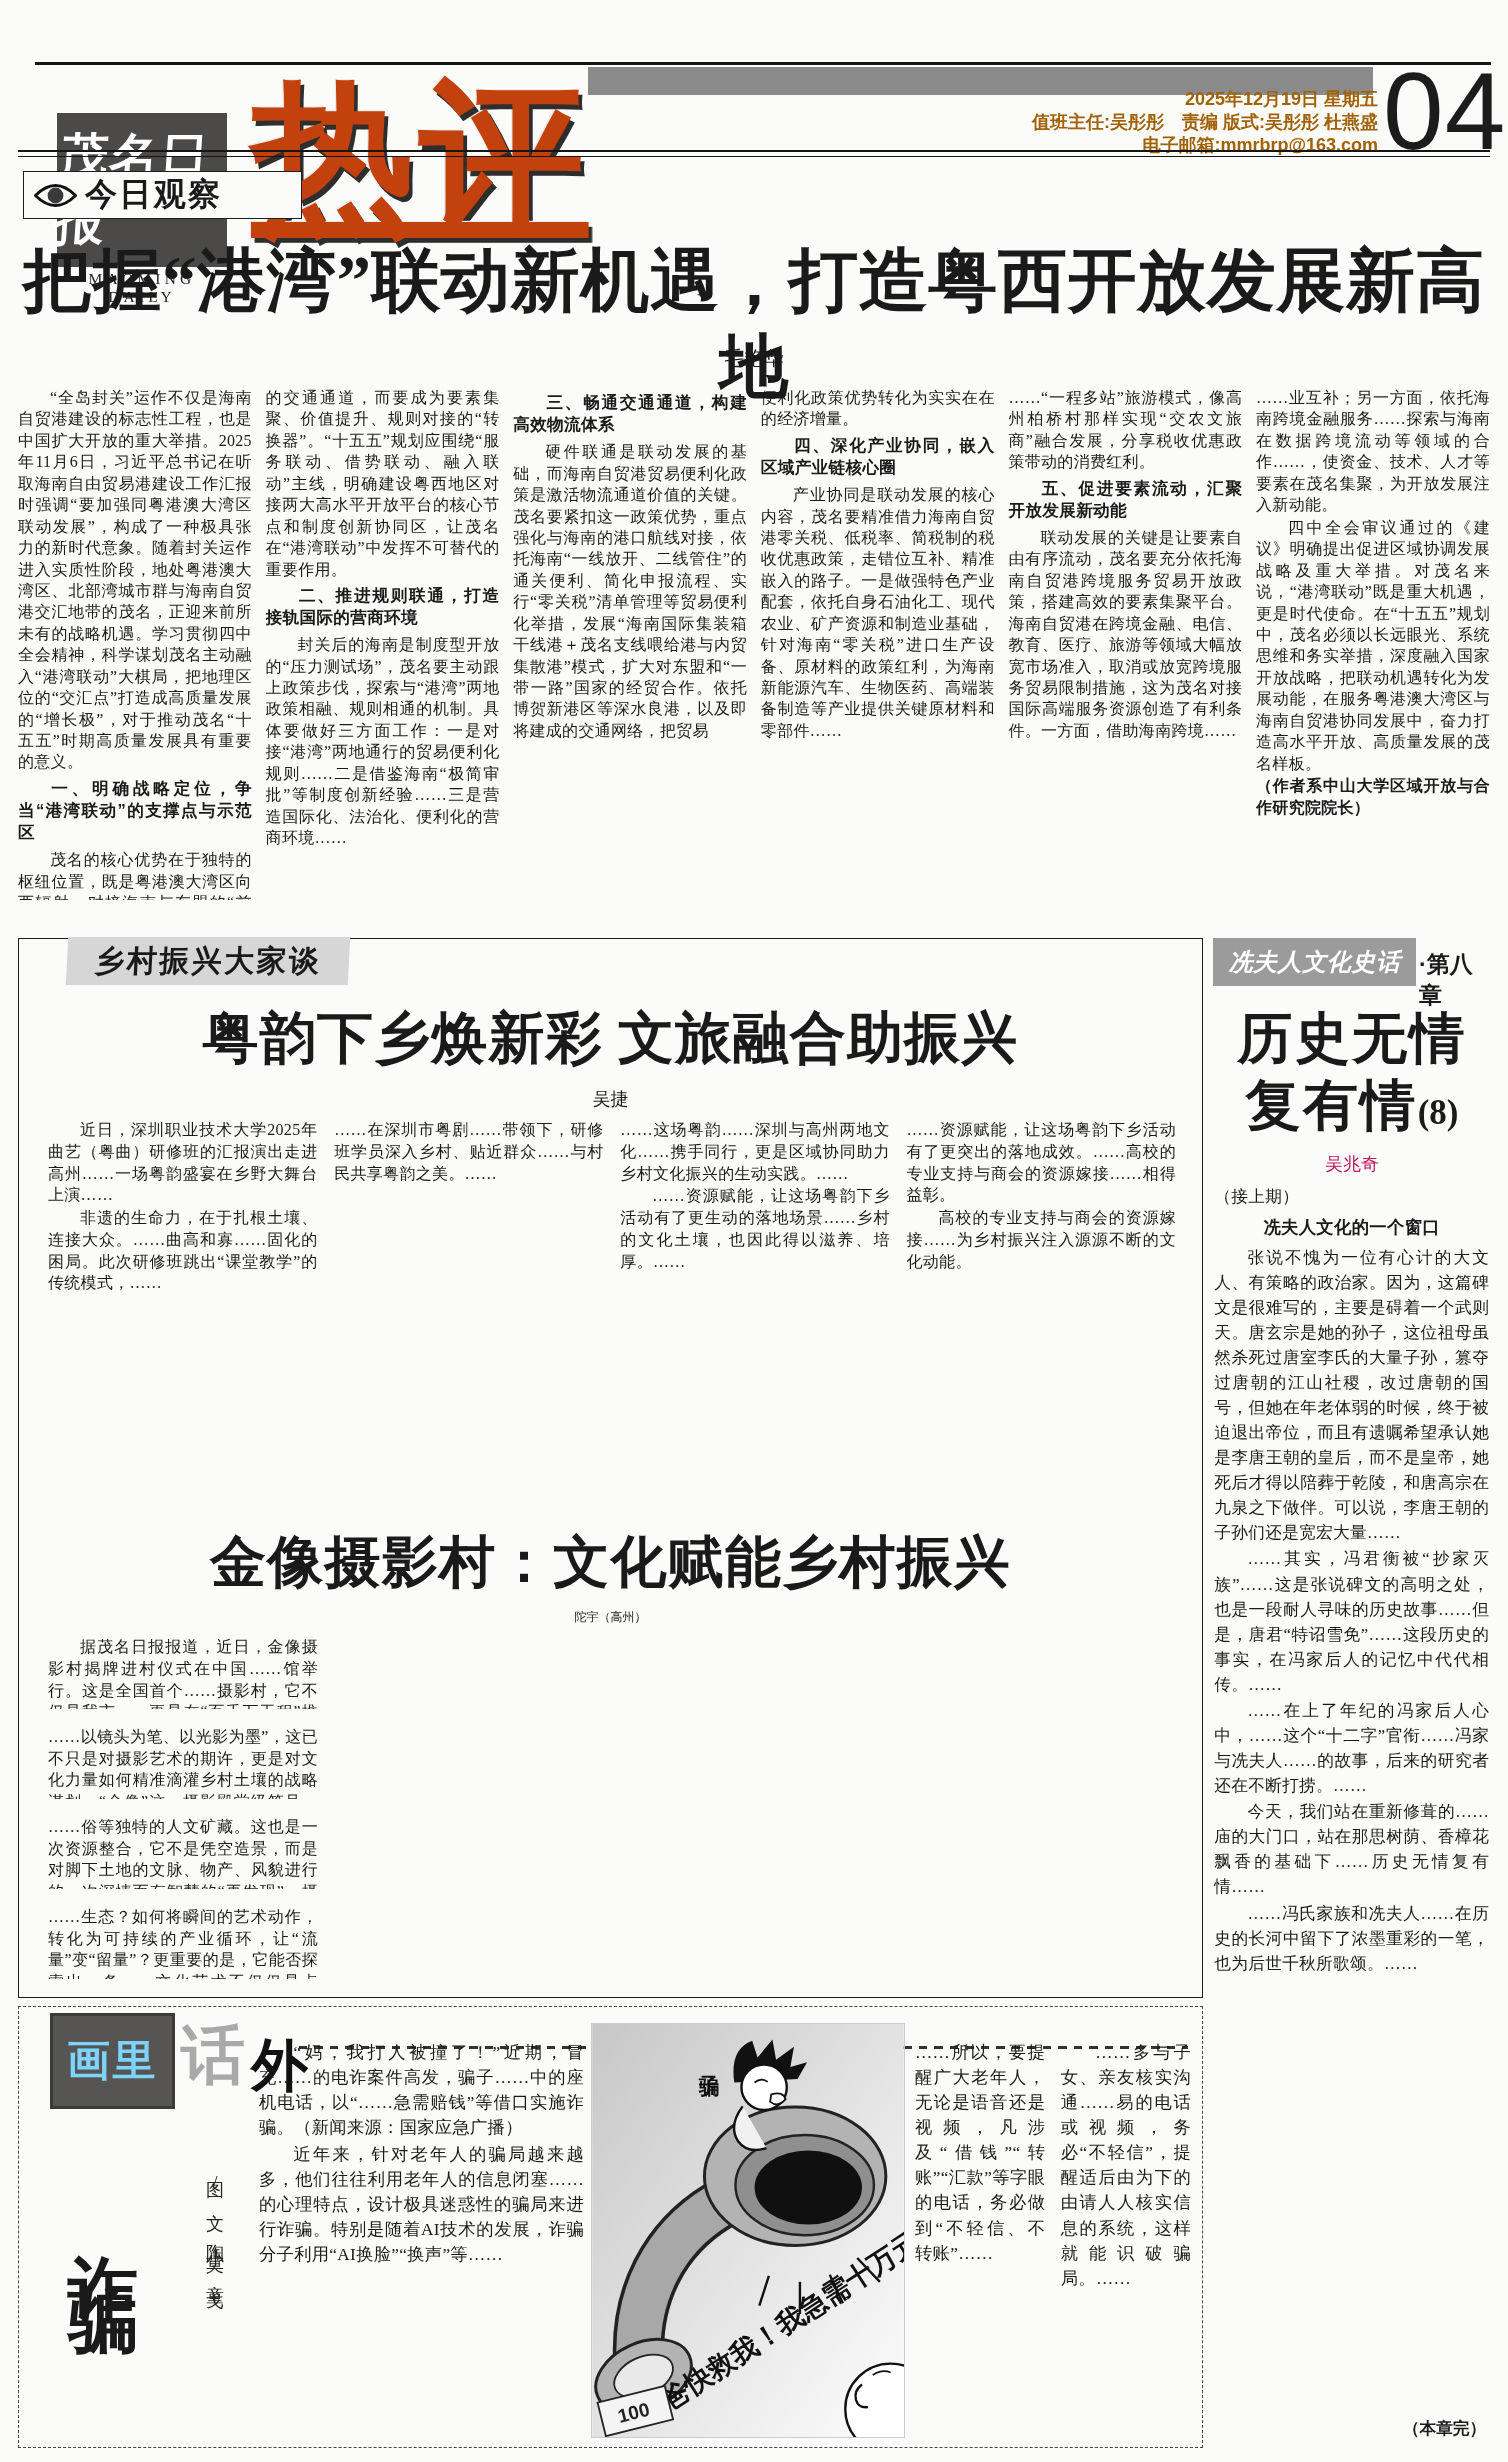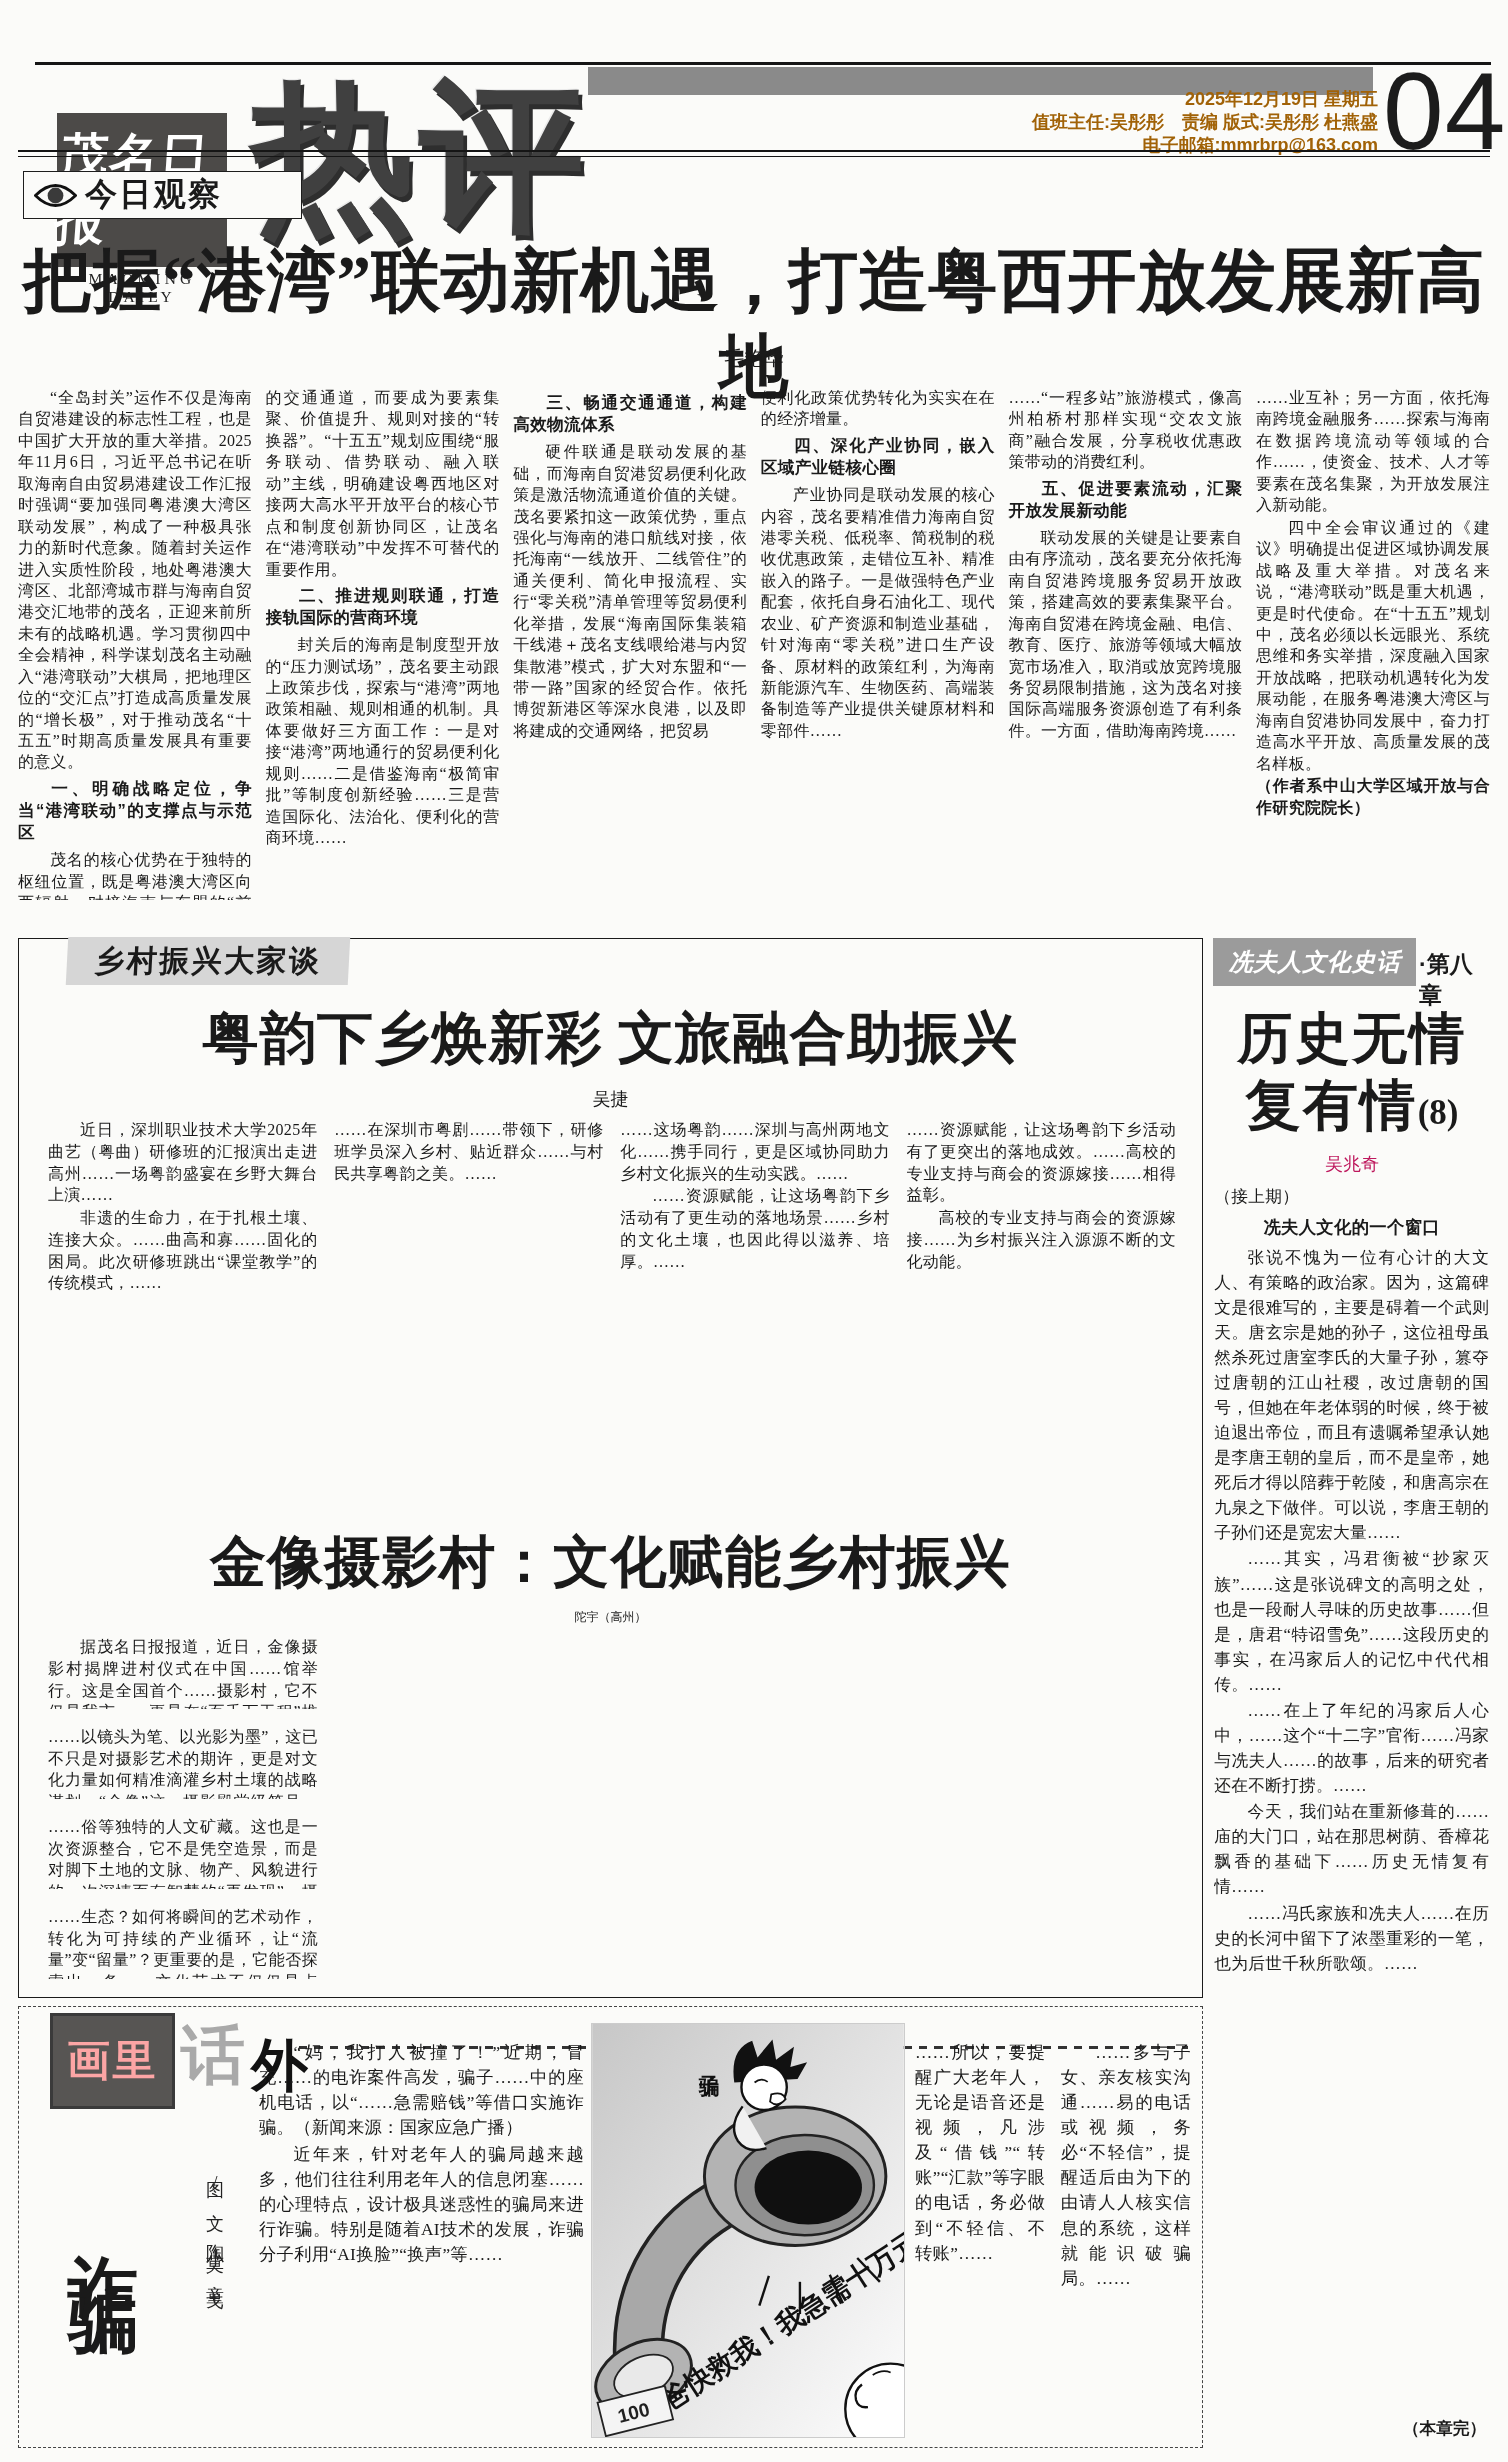--- a/index.html
+++ b/index.html
@@ -10,21 +10,21 @@
   
   .rule-top{left:35px;top:62px;width:1456px;height:3px;background:#151515;}
   .gray-bar{left:588px;top:67px;width:785px;height:27.5px;background:#8a8a8a;}
   .masthead-box{left:57px;top:113px;width:170px;height:154px;background:#4c4a48;
     display:flex;align-items:center;justify-content:center;}
   .masthead-box span{color:#fff;font-size:49px;font-weight:700;letter-spacing:1.2px;
     font-family:"Liberation Serif",serif;transform:skewX(-4deg);}
   .masthead-en{left:57px;top:270px;width:170px;text-align:center;font-size:15.5px;
     letter-spacing:4.2px;color:#222;font-family:"Liberation Serif",serif;}
   .section-title{left:251px;top:76px;font-size:164px;line-height:1;font-weight:700;
-    color:#404040;text-shadow:3.6px 4.8px 0 #2e2e2e,-1.2px -1.2px 0 #e9e9e9;letter-spacing:4.8px;}
+    color:#c2410c;text-shadow:3.6px 4.8px 0 #2e2e2e,-1.2px -1.2px 0 #e9e9e9;letter-spacing:4.8px;text-decoration:underline;}
   .header-info{right:130px;top:88px;text-align:right;
     font-family:"Liberation Sans",sans-serif;font-weight:700;font-size:18px;line-height:23px;color:#a16207;}
   .page-no{left:1383px;top:57px;font-size:109px;line-height:1;color:#1c1c1c;
     font-family:"Liberation Sans",sans-serif;font-weight:400;letter-spacing:1.2px;}
   .rule-a{left:18px;top:150px;width:1472px;height:2.4px;background:#151515;}
   .rule-b{left:18px;top:156px;width:1472px;height:1.2px;background:#151515;}
 
   
   .observe-badge{left:23px;top:171px;width:279px;height:48px;border:1.8px solid #1d1d1d;
     display:flex;align-items:center;gap:8.4px;padding:0 9.5px;box-sizing:border-box;background:#fbfbf9;}
@@ -74,21 +74,21 @@
   .hist-byline{position:absolute;left:0;top:214px;width:100%;text-align:center;font-size:18px;color:#be185d;}
   .hist-body{position:absolute;left:1.2px;top:246px;width:275px;height:1217px;overflow:hidden;
     font-size:16.7px;line-height:1.5;letter-spacing:0.3px;}
   .hist-end{position:absolute;right:4.8px;bottom:2.4px;font-size:16.7px;font-weight:700;
     font-family:"Liberation Sans",sans-serif;}
 
   
   .cartoon-box{left:18px;top:2006px;width:1183px;height:440px;border:1.8px dashed #444;background:#fbfbf9;}
   .cart-logo{position:absolute;left:31px;top:6px;display:flex;align-items:flex-start;gap:6px;}
   .cart-logo .stamp{width:119px;height:90px;background:#575553;border:3px solid #3a3a3a;
-    display:flex;align-items:center;justify-content:center;color:#fca5a5;font-size:43px;font-weight:900;
+    display:flex;align-items:center;justify-content:center;color:#7dd3fc;font-size:43px;font-weight:900;
     letter-spacing:2.4px;}
   .cart-logo .hua{font-size:64px;font-weight:900;color:#a9a9a9;line-height:1;margin-top:10.7px;}
   .cart-logo .wai{font-size:57px;font-weight:900;color:#111;line-height:1;margin-top:24px;}
   .cart-dotline{position:absolute;left:280px;top:39px;width:889px;height:3px;
     background:repeating-linear-gradient(90deg,#333 0 8.4px,transparent 8.4px 15.5px);}
   .cart-title{position:absolute;left:37px;top:191px;writing-mode:vertical-rl;text-orientation:upright;
     font-size:70px;font-weight:900;letter-spacing:27.5px;font-family:"Liberation Serif",serif;}
   .cart-credit{position:absolute;left:184px;top:160px;writing-mode:vertical-rl;text-orientation:upright;
     font-size:18px;letter-spacing:6px;color:#222;}
   .cart-text-left{position:absolute;left:240px;top:33px;width:325px;height:397px;overflow:hidden;

